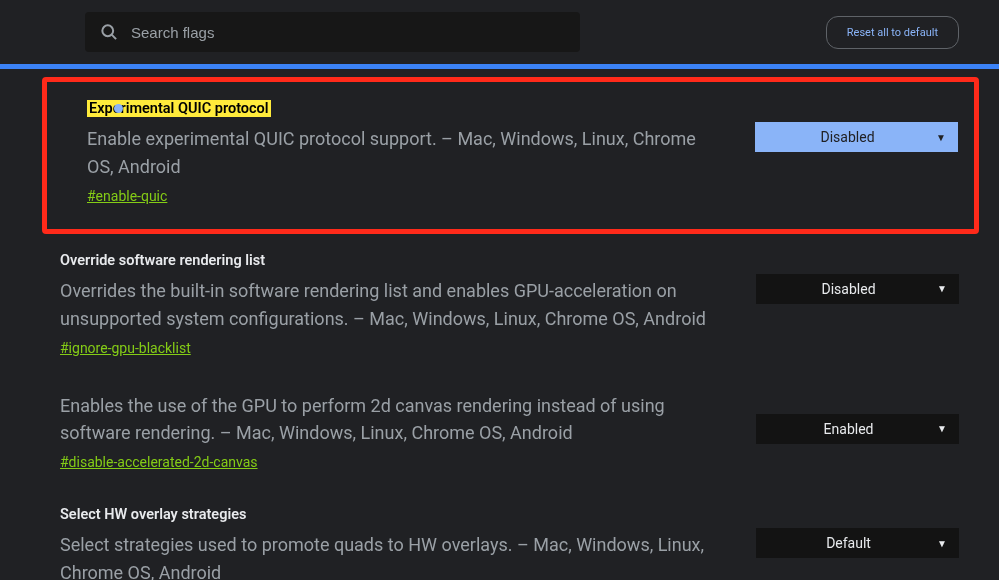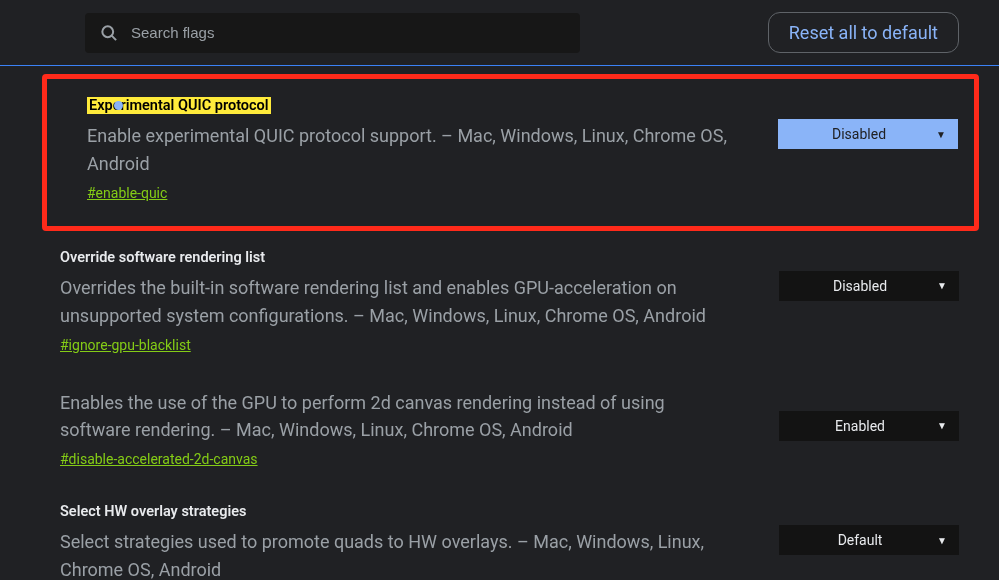--- a/index.html
+++ b/index.html
@@ -10,21 +10,21 @@
       font-size: 14px;
       width: 999px;
       height: 580px;
       overflow: hidden;
     }
     .header {
       display: flex;
       align-items: center;
       justify-content: space-between;
       padding: 12px 40px 12px 85px;
-      border-bottom: 1px solid #3b82f6;
+      border-bottom: 5px solid #3b82f6;
     }
     .search-container {
       display: flex;
       align-items: center;
       background: #171717;
       border-radius: 4px;
       padding: 0 14px;
       width: 495px;
       height: 40px;
     }
@@ -42,21 +42,21 @@
       width: 100%;
     }
     .search-input::placeholder {
       color: #9aa0a6;
     }
     .reset-button {
       background: transparent;
       border: 1px solid #5f6368;
       border-radius: 12px;
       color: #8ab4f8;
-      font-size: 18px;
+      font-size: 11px;
       padding: 9px 20px;
       cursor: pointer;
       font-family: inherit;
     }
     .content {
       padding: 0;
     }
     .flag-item {
       padding: 18px 40px 18px 60px;
       display: flex;
@@ -111,21 +111,21 @@
     .flag-select {
       margin-top: 22px;
       min-width: 180px;
     }
     .select-box {
       background: #131313;
       color: #e8eaed;
       border: none;
       padding: 7px 12px;
       font-size: 14px;
-      width: 180px;
+      width: 203px;
       cursor: pointer;
       display: flex;
       align-items: center;
       justify-content: center;
       font-family: inherit;
     }
     .select-box .caret {
       font-size: 10px;
       margin-left: 8px;
     }

